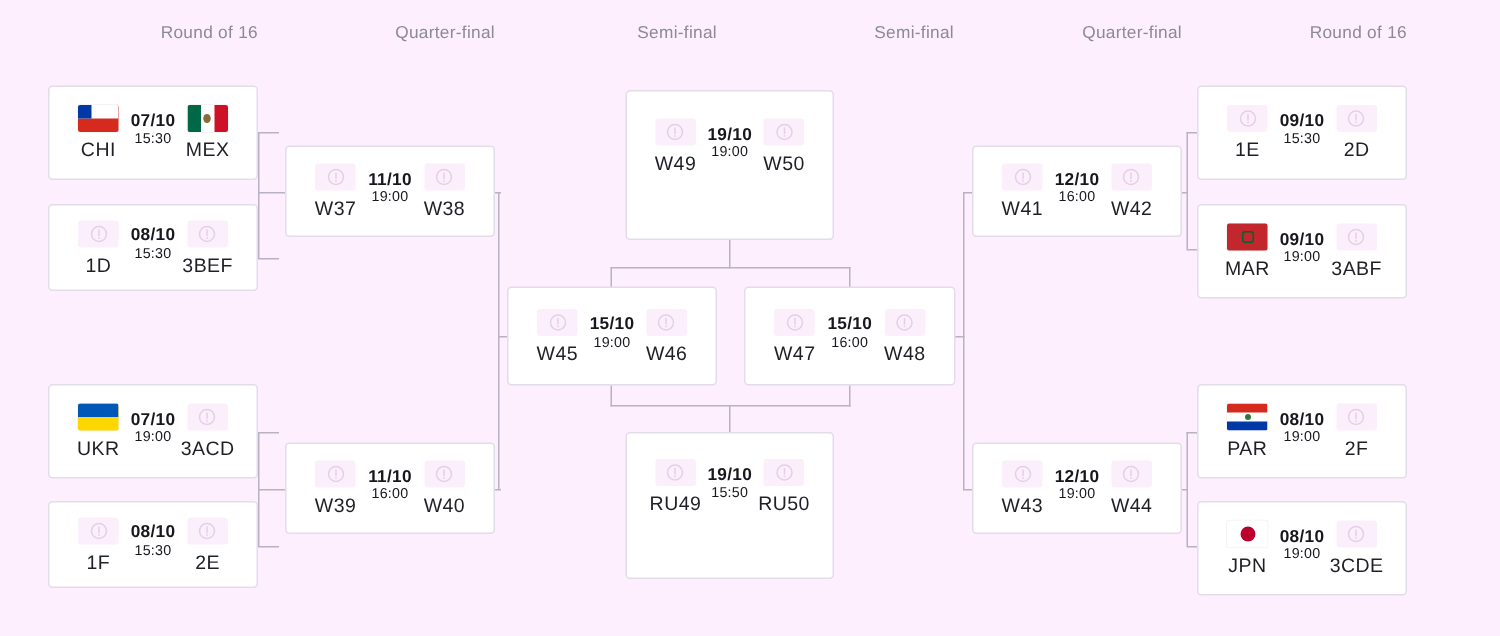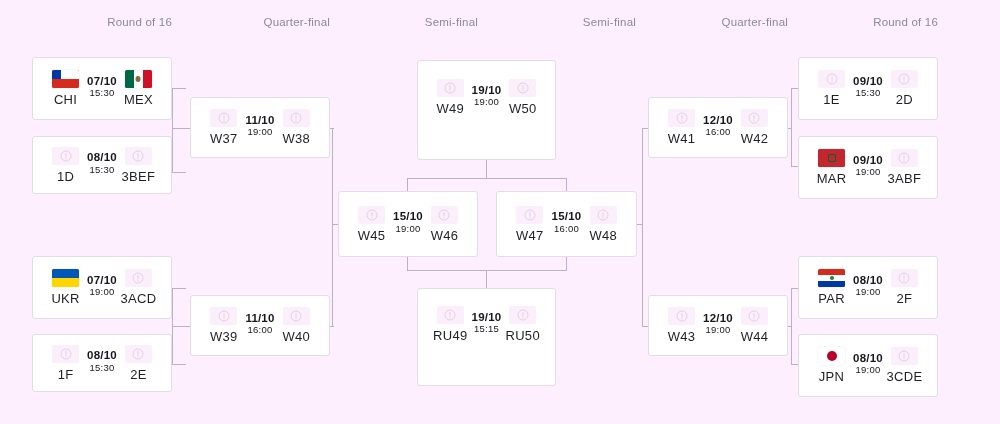--- a/index.html
+++ b/index.html
@@ -409,21 +409,21 @@
             <svg width="12" height="12" viewBox="0 0 12 12">
               <circle cx="6" cy="6" r="5" fill="none" stroke="#e6cfe6" stroke-width="1"></circle>
               <line x1="6" y1="3.4" x2="6" y2="7" stroke="#e6cfe6" stroke-width="1" stroke-linecap="round"></line>
               <circle cx="6" cy="8.6" r=".6" fill="#e6cfe6"></circle>
             </svg>
           </span>
         <span class="tcode">RU49</span>
       </div>
       <div class="mid">
         <span class="mdate">19/10</span>
-        <span class="mtime">15:15</span>
+        <span class="mtime">15:50</span>
       </div>
       <div class="side right">
         <span class="ph">
             <svg width="12" height="12" viewBox="0 0 12 12">
               <circle cx="6" cy="6" r="5" fill="none" stroke="#e6cfe6" stroke-width="1"></circle>
               <line x1="6" y1="3.4" x2="6" y2="7" stroke="#e6cfe6" stroke-width="1" stroke-linecap="round"></line>
               <circle cx="6" cy="8.6" r=".6" fill="#e6cfe6"></circle>
             </svg>
           </span>
         <span class="tcode">RU50</span>

